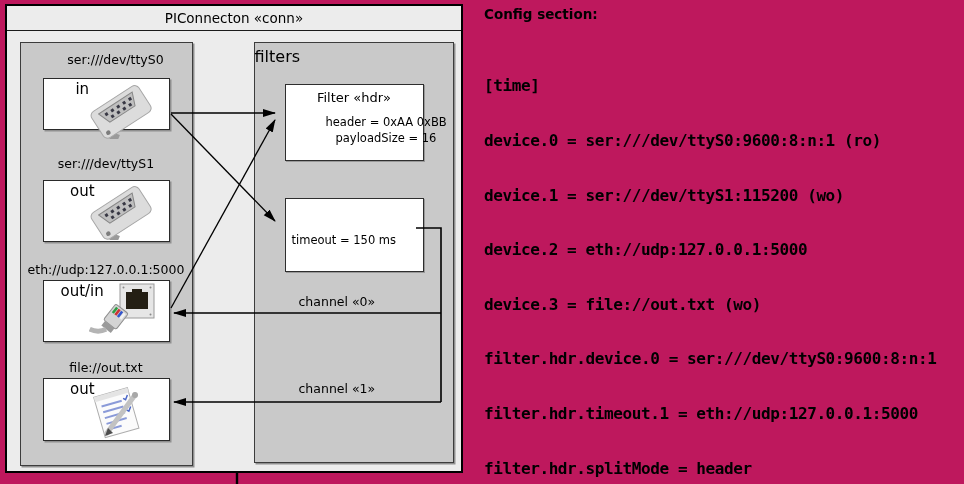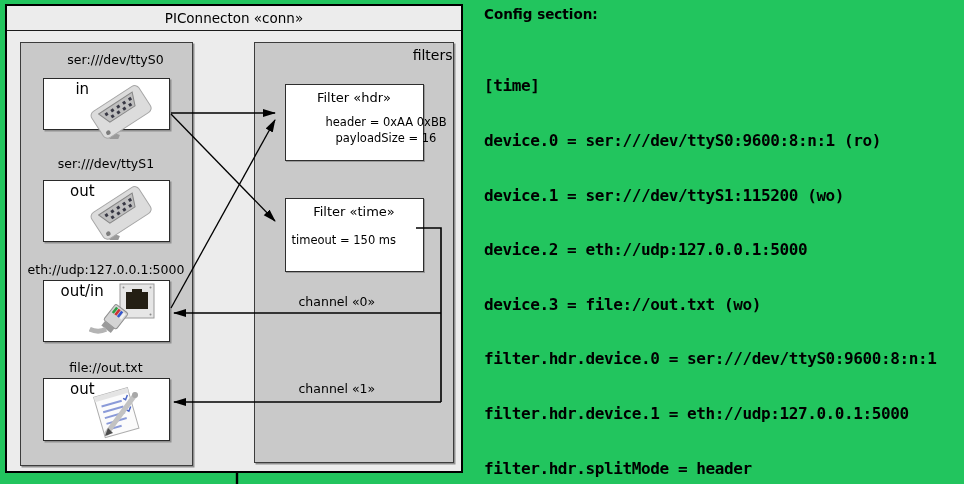--- a/index.html
+++ b/index.html
@@ -1,32 +1,32 @@
 <!DOCTYPE html>
 <html><head>
 <meta charset="utf-8">
 <style>
   html,body{margin:0;padding:0;background:#fff;}
-  .stage{position:relative;width:964px;height:484px;background:#22c55e;overflow:hidden;
+  .stage{position:relative;width:964px;height:484px;background:#be185d;overflow:hidden;
          font-family:"DejaVu Sans",sans-serif;color:#000;}
   *{box-sizing:border-box;}
 
   
   .outer{position:absolute;left:5px;top:4px;width:458px;height:469px;
          background:#ececec;border:2.5px solid #000;}
   .dtitle{position:absolute;left:0;top:4px;width:100%;text-align:center;
           font-size:13.5px;line-height:17px;}
   .dtitle-sep{position:absolute;left:0;top:24px;width:100%;border-top:1.3px solid #1a1a1a;}
 
   
   .panel{position:absolute;background:#c9c9c9;border:1.5px solid #3c3c3c;
          box-shadow:1.5px 1.5px 0 #8f8f8f;}
   .devices{left:12.5px;top:35.5px;width:173px;height:424px;}
   .filters{left:246.5px;top:35.5px;width:200px;height:421px;}
-  .ftitle{position:absolute;left:0;top:4px;width:100%;text-align:right;font-size:14px;}
+  .ftitle{position:absolute;left:0;top:4px;width:100%;text-align:left;font-size:16px;}
 
   
   .devlabel{position:absolute;width:100%;text-align:center;font-size:12.5px;white-space:nowrap;}
   .devbox{position:absolute;left:22px;width:127px;background:#fff;
           border:1.8px solid #2a2a2a;box-shadow:1.5px 1.5px 0 #8f8f8f;}
   .dir{position:absolute;top:1px;left:0;width:62%;text-align:center;
        font-size:15px;line-height:19px;}
   .dir-left{width:auto;left:17px;text-align:center;}
   .devicon{position:absolute;}
   .lbl1{top:9px;padding-left:19px;}  .box1{top:35px;height:52px;}
@@ -160,21 +160,20 @@
     <div class="panel filters">
       <div class="ftitle">filters</div>
 
       <div class="fbox fbox-hdr">
         <div class="fbox-title">Filter «hdr»</div>
         <div class="fattr a1">header = 0xAA 0xBB</div>
         <div class="fattr a2">payloadSize = 16</div>
       </div>
 
       <div class="fbox fbox-time">
-        <div class="fbox-title">Filter «time»</div>
         <div class="fattr a3">timeout = 150 ms</div>
       </div>
 
       <div class="chlabel ch0">channel «0»</div>
       <div class="chlabel ch1">channel «1»</div>
     </div>
   </div>
 
   <svg class="wires" viewBox="0 0 964 484">
     <defs>
@@ -193,21 +192,21 @@
 
   <div>
     <div class="config-heading">Config section:</div>
     <div class="config-body">
       <div>[time]</div>
       <div>device.0 = ser:///dev/ttyS0:9600:8:n:1 (ro)</div>
       <div>device.1 = ser:///dev/ttyS1:115200 (wo)</div>
       <div>device.2 = eth://udp:127.0.0.1:5000</div>
       <div>device.3 = file://out.txt (wo)</div>
       <div>filter.hdr.device.0 = ser:///dev/ttyS0:9600:8:n:1</div>
-      <div>filter.hdr.device.1 = eth://udp:127.0.0.1:5000</div>
+      <div>filter.hdr.timeout.1 = eth://udp:127.0.0.1:5000</div>
       <div>filter.hdr.splitMode = header</div>
       
       
       
       
       
       
       
       
       

